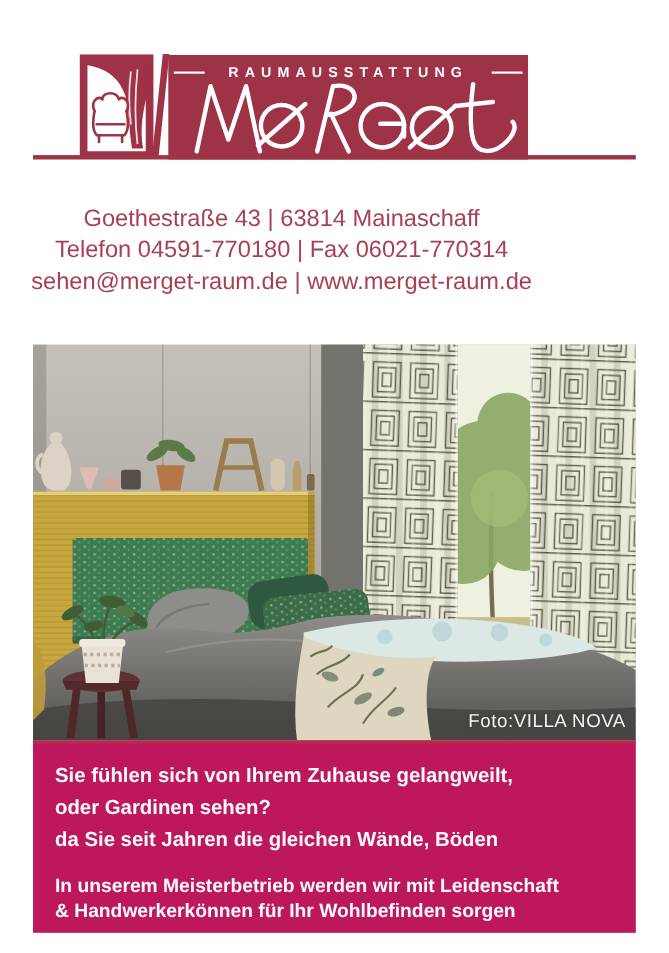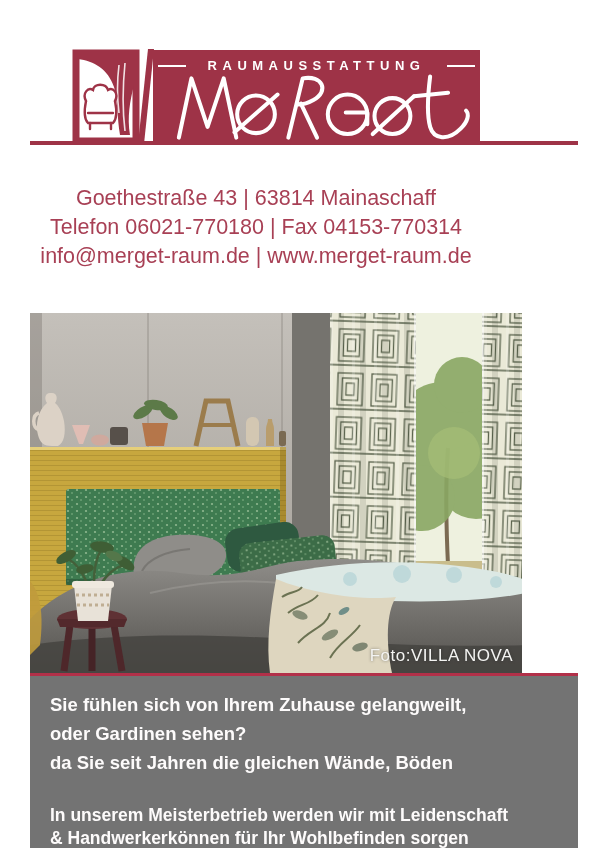--- a/index.html
+++ b/index.html
@@ -20,31 +20,31 @@
   .brand-svg{position:absolute;left:4px;top:23px;width:356px;height:70px;overflow:visible;}
   .badge{position:absolute;left:431px;top:12px;width:94px;height:94px;}
   .logo-baseline{position:absolute;left:30px;top:141px;width:548px;height:4px;background:#9e3347;}
   .sr{position:absolute;width:1px;height:1px;overflow:hidden;clip:rect(0 0 0 0);white-space:nowrap;}
 
   
   .contact{position:absolute;left:0;top:184px;width:512px;text-align:center;
            color:#a84055;font-size:21.5px;line-height:29px;}
 
   
-  .photo{position:absolute;left:30px;top:313px;width:492px;height:360px;overflow:hidden;}
+  .photo{position:absolute;left:30px;top:313px;width:548px;height:360px;overflow:hidden;}
   .photo svg{display:block;}
   .photo-credit{position:absolute;right:9px;bottom:7px;color:#f4f4f2;font-size:17px;
                 letter-spacing:.5px;text-shadow:0 0 3px rgba(40,40,40,.55);}
 
   
   .banner{position:absolute;left:30px;top:673px;width:548px;height:175px;
-          background:#737373;border-top:3px solid #b23049;box-sizing:border-box;
+          background:#be185d;border-top:3px solid #b23049;box-sizing:border-box;
           color:#fdfbfb;padding:14px 14px 0 20px;}
   .banner .q{font-size:18.5px;font-weight:bold;line-height:29px;}
-  .banner .s{margin-top:27px;font-size:17.5px;font-weight:bold;line-height:23px;}
+  .banner .s{margin-top:17px;font-size:17.5px;font-weight:bold;line-height:23px;}
 </style>
 </head>
 <body>
 
 <div class="flyer">
 
   <header class="logo-header">
 
     <div class="window-illus">
       <svg width="68" height="96" viewBox="0 0 68 96">
@@ -85,22 +85,22 @@
         </g>
       </svg>
     </div>
 
 
     <div class="logo-baseline"></div>
   </header>
 
   <section class="contact">
     <div>Goethestraße 43 | 63814 Mainaschaff</div>
-    <div>Telefon 06021-770180 | Fax 04153-770314</div>
-    <div>info@merget-raum.de | www.merget-raum.de</div>
+    <div>Telefon 04591-770180 | Fax 06021-770314</div>
+    <div>sehen@merget-raum.de | www.merget-raum.de</div>
   </section>
 
   <figure class="photo" style="margin:0">
     <svg width="548" height="360" viewBox="0 0 548 360">
       <defs>
         <linearGradient id="wallG" x1="0" y1="0" x2="0" y2="1">
           <stop offset="0" stop-color="#c4c0ba"></stop>
             <stop offset="1" stop-color="#a09b94"></stop>
         </linearGradient>
         <linearGradient id="duvTop" x1="0" y1="0" x2="0" y2="1">

